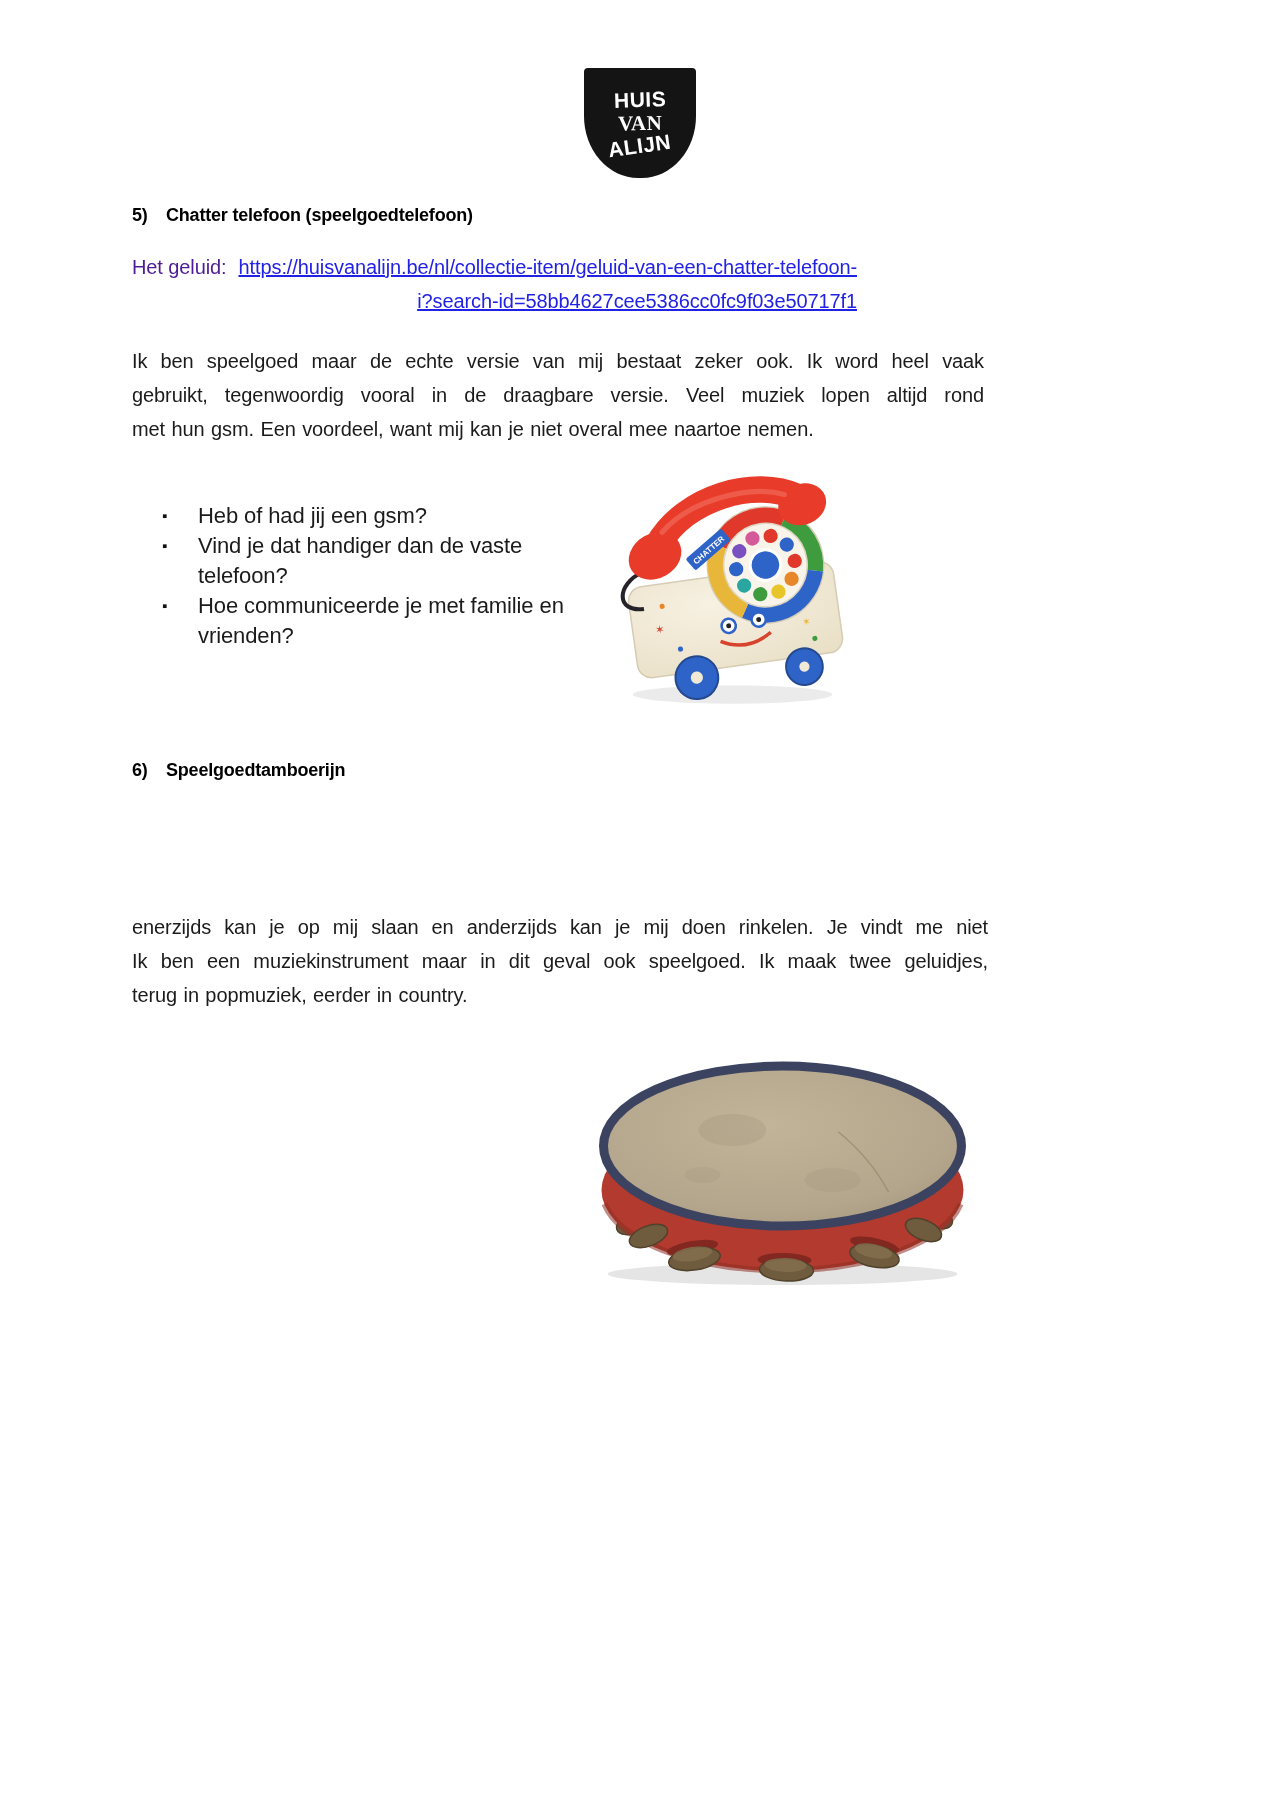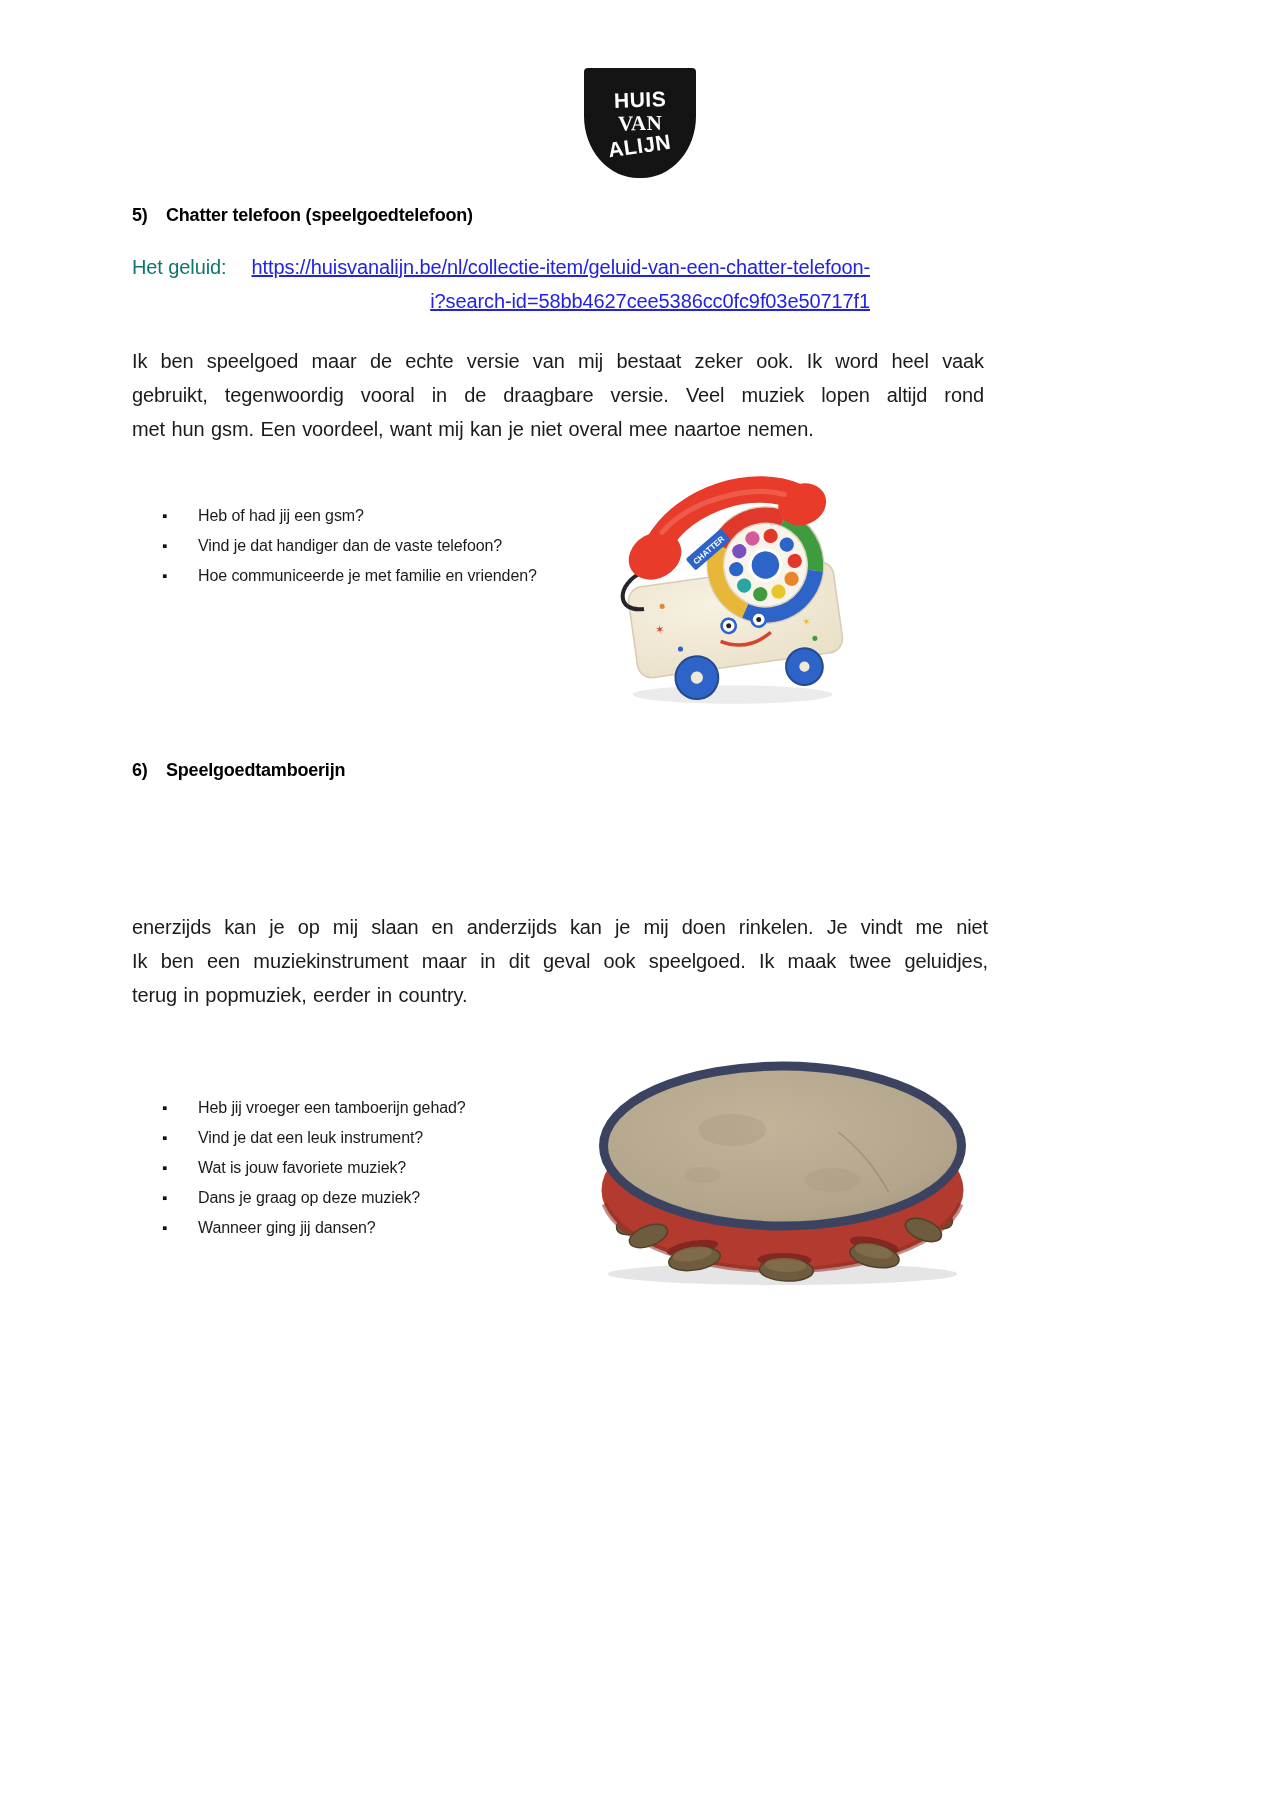--- a/index.html
+++ b/index.html
@@ -34,32 +34,32 @@
   .heading{
     position:absolute;left:132px;
     font-size:18px;font-weight:bold;color:#000;
     white-space:nowrap;letter-spacing:-0.2px;
   }
   .heading .num{display:inline-block;width:34px;}
   .linkblock{
     position:absolute;left:132px;
     font-size:20px;line-height:34px;white-space:nowrap;letter-spacing:-0.1px;
   }
-  .linkblock .lbl{color:#0f766e;margin-right:25px;}
+  .linkblock .lbl{color:#4c1d95;margin-right:12px;}
   .linkblock a{color:#2222e6;text-decoration:underline;cursor:pointer;text-align:right;}
   .linkblock a .l2{display:block;}
   .para{
     position:absolute;left:132px;width:852px;
     font-size:20px;line-height:34px;letter-spacing:-0.1px;word-spacing:1px;
   }
   .para .jline{text-align:justify;text-align-last:justify;}
   .para .jline:last-child{text-align-last:left;}
   ul.questions{
     position:absolute;list-style:none;margin:0;padding:0;
-    font-size:16px;line-height:30px;letter-spacing:-0.1px;
+    font-size:22px;line-height:30px;letter-spacing:-0.1px;
   }
   ul.questions li{position:relative;padding-left:38px;}
   ul.questions li::before{
     content:"▪";position:absolute;left:2px;top:0;
     font-size:15px;color:#111;
   }
   .list5{left:160px;top:501px;width:418px;}
   .list6{left:160px;top:1093px;width:368px;}
   
   figure{margin:0;position:absolute;}
@@ -173,27 +173,20 @@
     <span class="num">6)</span><span>Speelgoedtamboerijn</span>
   </div>
 
 
   <div class="para" style="top:910px;width:856px">
       <div class="jline">enerzijds kan je op mij slaan en anderzijds kan je mij doen rinkelen. Je vindt me niet</div>
       <div class="jline">Ik ben een muziekinstrument maar in dit geval ook speelgoed. Ik maak twee geluidjes,</div>
       <div class="jline">terug in popmuziek, eerder in country.</div>
     </div>
 
-  <ul class="questions list6">
-      <li>Heb jij vroeger een tamboerijn gehad?</li>
-      <li>Vind je dat een leuk instrument?</li>
-      <li>Wat is jouw favoriete muziek?</li>
-      <li>Dans je graag op deze muziek?</li>
-      <li>Wanneer ging jij dansen?</li>
-    </ul>
 
   <figure class="fig-tamb">
     <svg viewBox="0 0 400 250" xmlns="http://www.w3.org/2000/svg">
       <defs>
         <radialGradient id="headg" cx="45%" cy="38%" r="75%">
           <stop offset="0%" stop-color="#c1b499"></stop>
           <stop offset="70%" stop-color="#b3a68c"></stop>
           <stop offset="100%" stop-color="#a2957a"></stop>
         </radialGradient>
       </defs>

